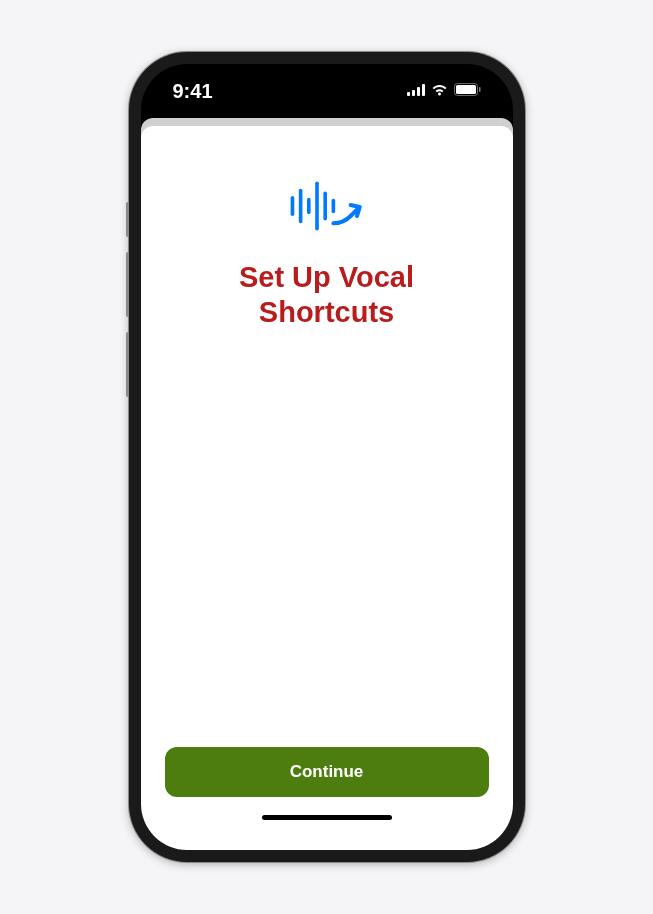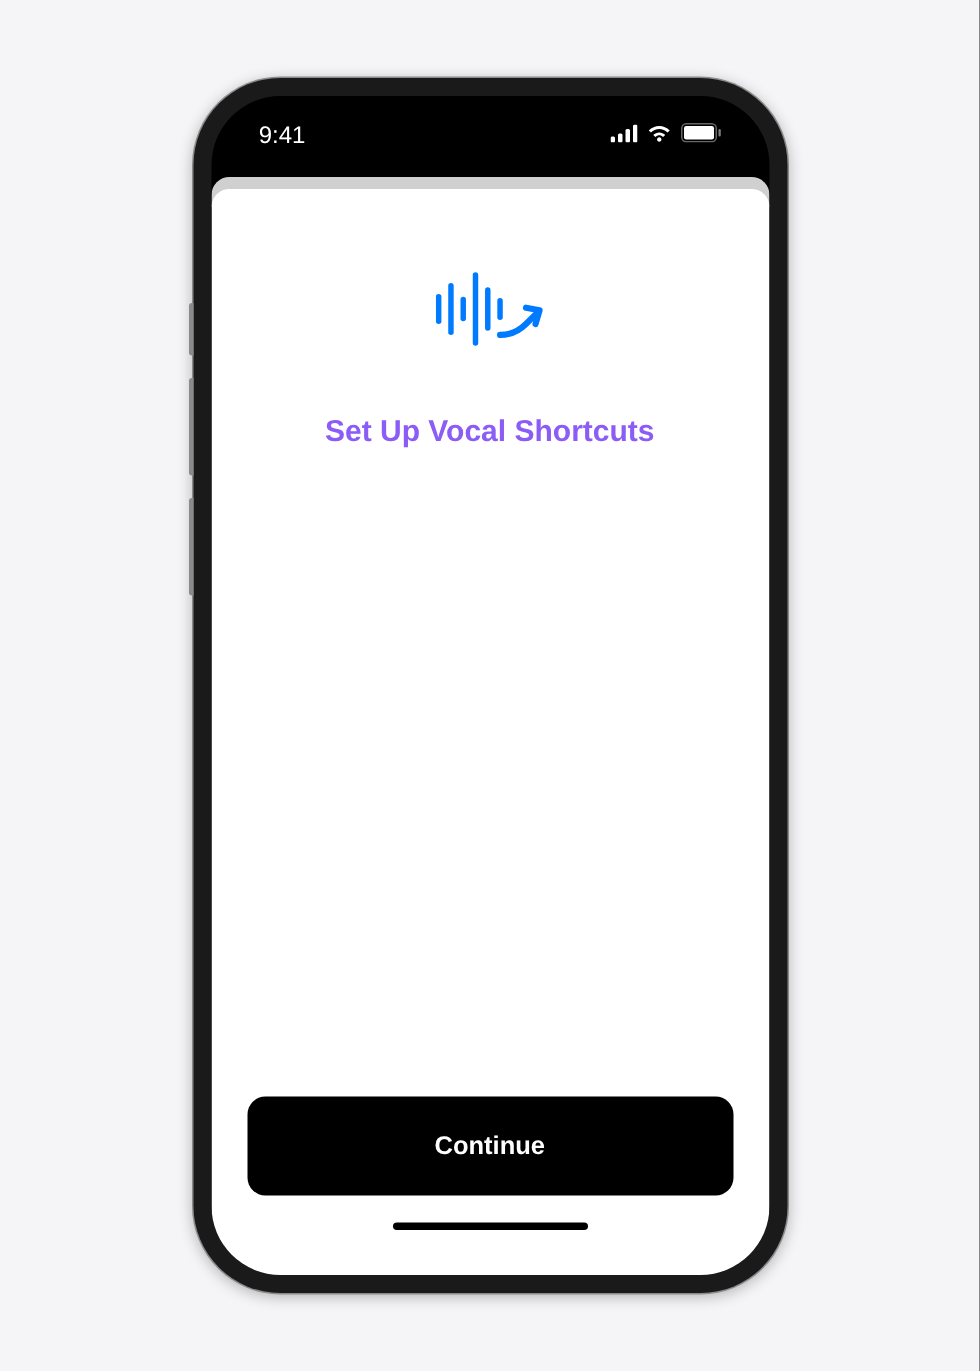--- a/index.html
+++ b/index.html
@@ -80,22 +80,22 @@
       height: 54px;
       display: flex;
       justify-content: space-between;
       align-items: center;
       padding: 0 32px;
       z-index: 50;
       color: #fff;
     }
     
     .status-time {
-      font-size: 16px;
-      font-weight: 400;
+      font-size: 20px;
+      font-weight: 700;
     }
     
     .status-icons {
       display: flex;
       align-items: center;
       gap: 6px;
     }
     
     .sheet-backdrop {
       position: absolute;
@@ -130,44 +130,43 @@
     .hero-icon {
       width: 80px;
       height: 60px;
       margin-bottom: 24px;
       display: flex;
       align-items: center;
       justify-content: center;
     }
     
     .page-title {
-      font-size: 20px;
+      font-size: 29px;
       font-weight: 700;
-      color: #8b5cf6;
+      color: #b91c1c;
       line-height: 1.2;
       margin-bottom: 14px;
       max-width: 280px;
-      margin-top: 16px;
     }
     
     .page-description {
       font-size: 15px;
       color: #1b1b1b;
       line-height: 1.4;
       max-width: 300px;
     }
     
     .spacer {
       flex: 1;
     }
     
     .continue-button {
       width: 100%;
-      height: 66px;
-      background: #000000;
+      height: 50px;
+      background: #4d7c0f;
       border: none;
       border-radius: 12px;
       color: #fff;
       font-size: 17px;
       font-weight: 600;
       cursor: pointer;
       margin-bottom: 18px;
     }
     
     .home-indicator {

